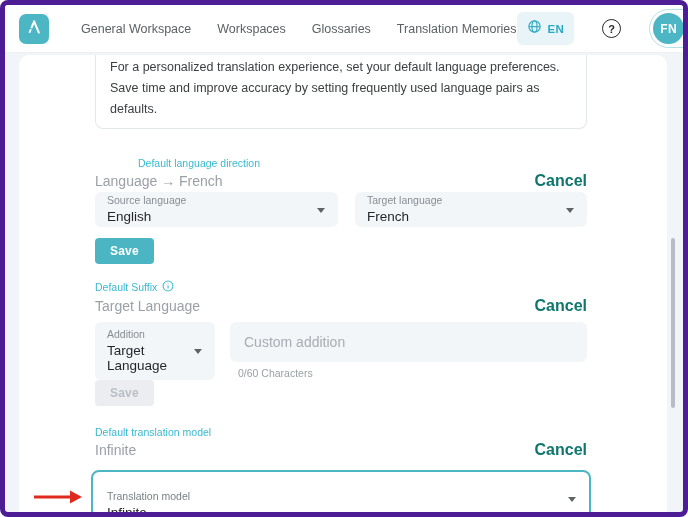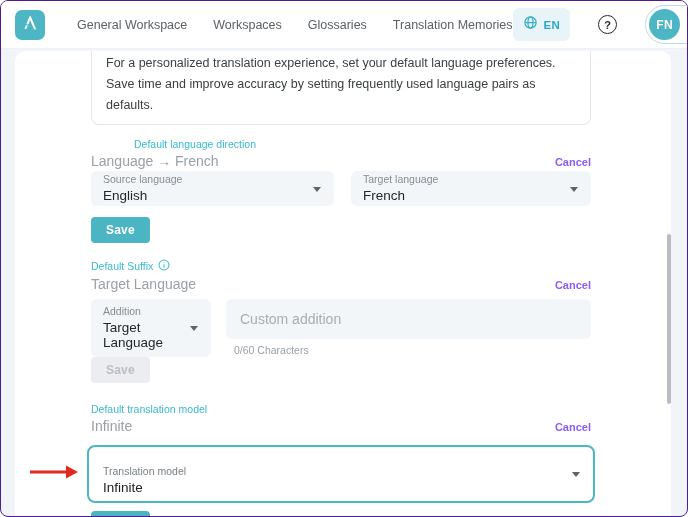--- a/index.html
+++ b/index.html
@@ -1,21 +1,21 @@
 <!DOCTYPE html>
 <html><head>
 <meta charset="utf-8">
 <style>
   * { margin:0; padding:0; box-sizing:border-box; }
   html,body { width:688px; height:517px; }
   body { font-family:"Liberation Sans", sans-serif; background:#fff; }
 
   .frame {
     position:relative; width:688px; height:517px;
-    border:1px solid #4c1d95; border-radius:8px;
+    border:5px solid #4c1d95; border-radius:8px;
     overflow:hidden; background:#f1f4f9;
   }
 
   
   .header {
     height:48px; background:#fff; display:flex; align-items:center;
     padding:0 12px 0 14px; border-bottom:1px solid #eef1f4;
   }
   .logo {
     width:30px; height:30px; border-radius:7px; background:#4db6c4;
@@ -53,24 +53,24 @@
     background:#fff; height:467px; border-radius:10px 10px 0 0;
     padding:0 80px 0 76px; overflow:hidden;
   }
 
   .intro-box {
     border:1px solid #e3e7ea; border-top:none; border-radius:0 0 8px 8px;
     padding:2px 14px 8px 14px; font-size:12.5px; line-height:21px; color:#3c4043;
   }
 
   .section-label { font-size:10.5px; color:#3ab9cf; display:flex; align-items:center; gap:5px; }
-  .sec1 .section-label { margin-top:13px;padding-left:43px; }
+  .sec1 .section-label { margin-top:28px;padding-left:43px; }
   .value-row { display:flex; justify-content:space-between; align-items:baseline; margin-top:3px; }
   .section-value { font-size:14px; color:#9aa0a6; }
-  .cancel-link { font-size:11px; font-weight:700; color:#8b5cf6; cursor:pointer; }
+  .cancel-link { font-size:16px; font-weight:700; color:#0f766e; cursor:pointer; }
 
   .fields-row { display:flex; gap:17px; margin-top:2px; }
   .select-field {
     position:relative; background:#f3f6f9; border-radius:6px;
     padding:3px 28px 3px 12px; cursor:pointer;
   }
   .select-field .f-label { font-size:10.5px; line-height:11px; color:#868d94; display:block; }
   .select-field .f-value { font-size:13.5px; line-height:15px; color:#23272b; display:block; margin-top:3px; }
   .caret {
     position:absolute; right:13px; top:50%; margin-top:-2px;

